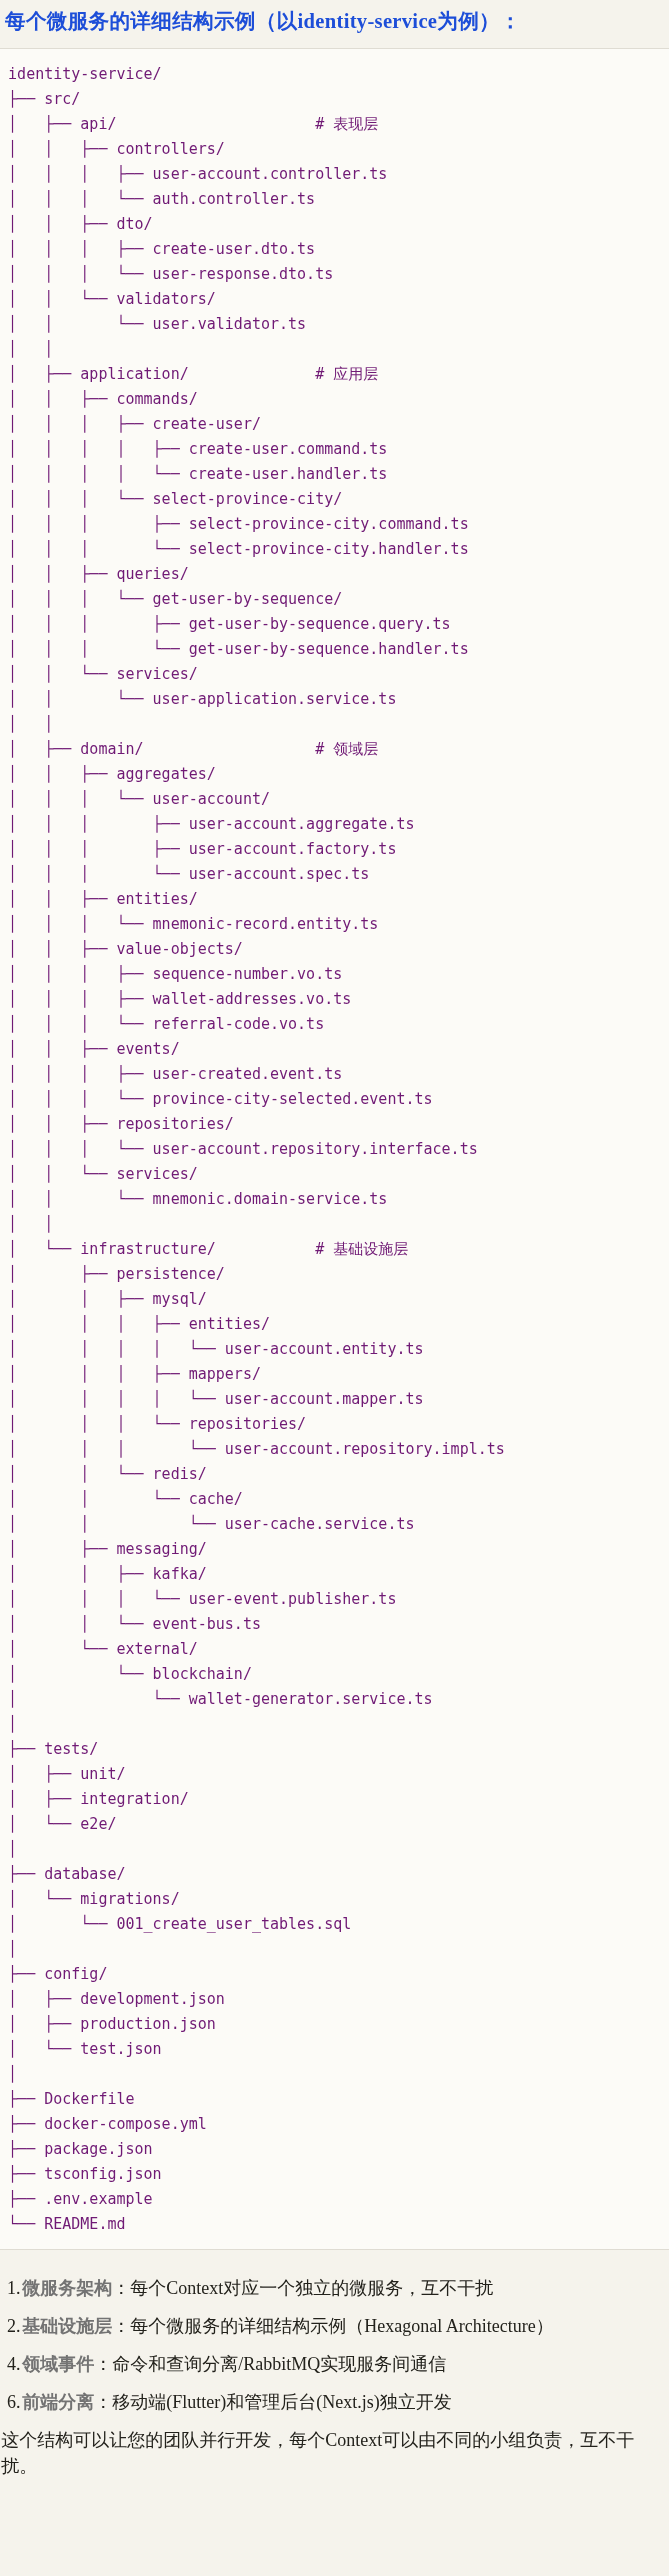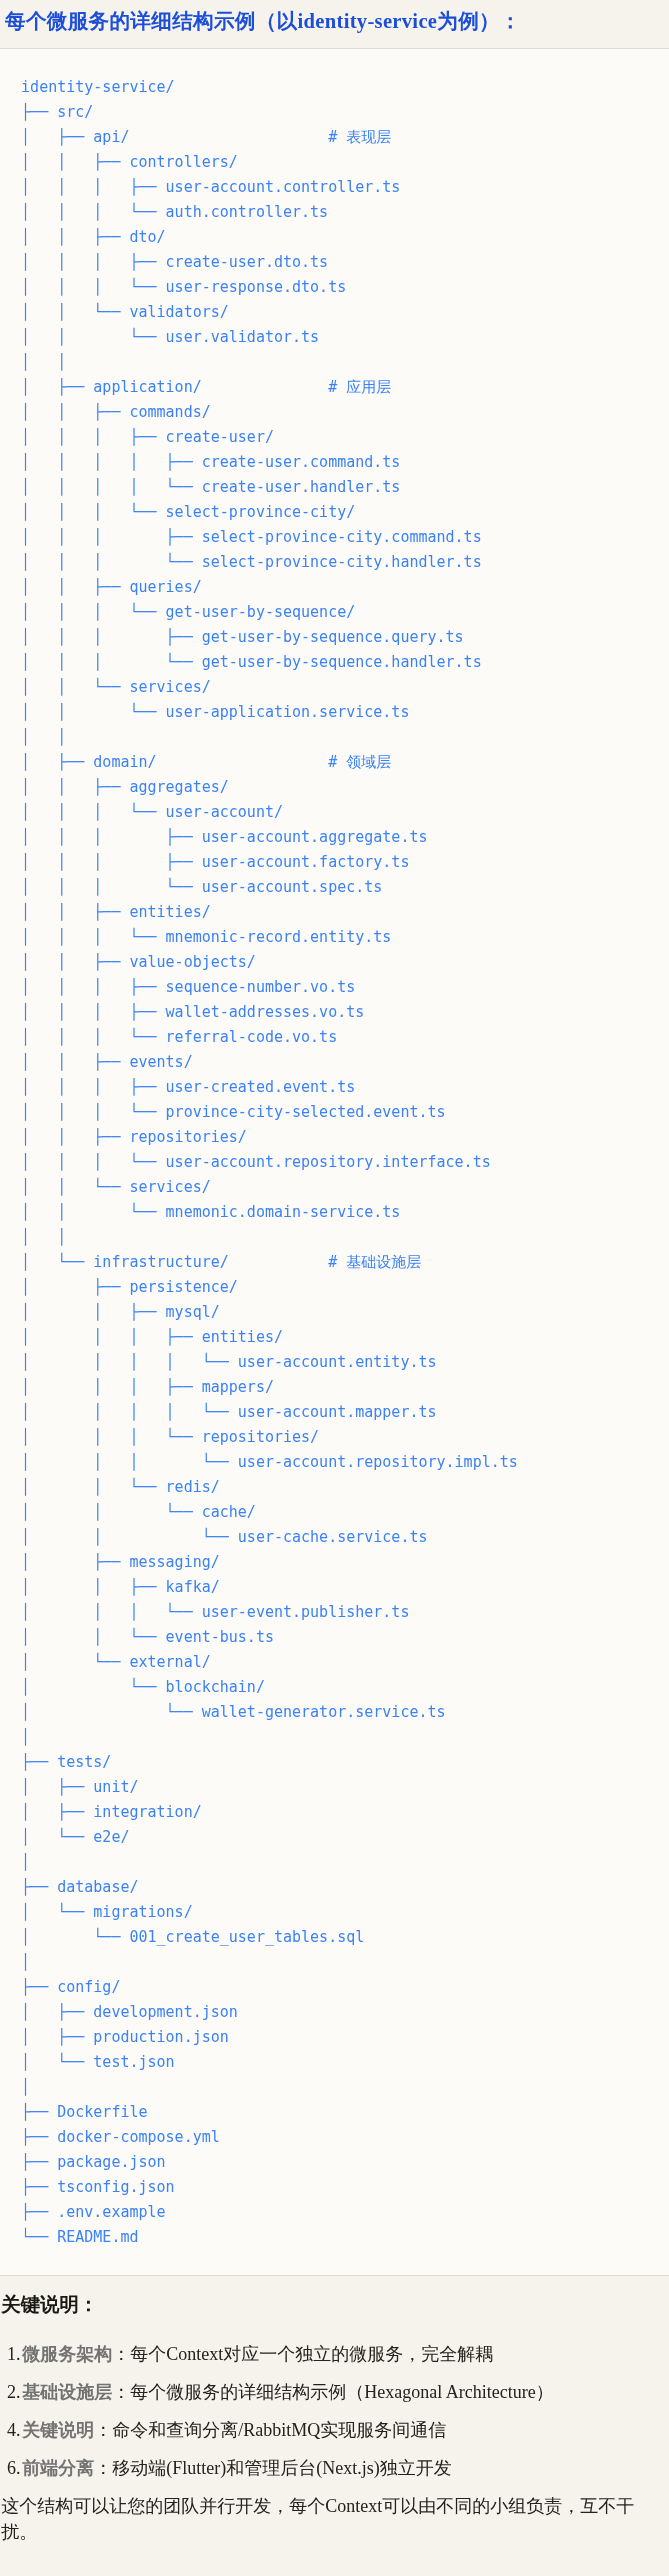--- a/index.html
+++ b/index.html
@@ -28,25 +28,25 @@
 
   .codeblock {
     margin-top: 13.8px;
     background: #fcfbf7;
     border-top: 0.6px solid #dfdcd3;
     border-bottom: 0.6px solid #dfdcd3;
     padding: 13px 8.8px 12px 8.1px;
     box-sizing: border-box;
   }
   .codeblock pre {
-    margin: 13px;
+    margin: 0;
     font-family: "DejaVu Sans Mono", "Liberation Mono", monospace;
     font-size: 15px;
     line-height: 25px;
-    color: #3b82f6;
+    color: #701a75;
     white-space: pre;
   }
 
   .notes { padding: 0 6.3px 0 1.3px; }
   .notes h2 {
     font-size: 19.4px;
     line-height: 25px;
     font-weight: 700;
     margin: 15.6px 0 0 0;
     color: #191815;
@@ -162,26 +162,25 @@
 │
 ├── Dockerfile
 ├── docker-compose.yml
 ├── package.json
 ├── tsconfig.json
 ├── .env.example
 └── README.md</pre>
   </div>
 
   <div class="notes">
-    <h2>关键说明：</h2>
 
     <ol>
-      <li><span class="num">1.</span><strong>微服务架构</strong><span>：每个Context对应一个独立的微服务，完全解耦</span></li>
+      <li><span class="num">1.</span><strong>微服务架构</strong><span>：每个Context对应一个独立的微服务，互不干扰</span></li>
       <li><span class="num">2.</span><strong>基础设施层</strong><span>：每个微服务的详细结构示例（Hexagonal Architecture）</span></li>
-      <li><span class="num">4.</span><strong>关键说明</strong><span>：命令和查询分离/RabbitMQ实现服务间通信</span></li>
+      <li><span class="num">4.</span><strong>领域事件</strong><span>：命令和查询分离/RabbitMQ实现服务间通信</span></li>
       <li><span class="num">6.</span><strong>前端分离</strong><span>：移动端(Flutter)和管理后台(Next.js)独立开发</span></li>
     </ol>
 
     <p class="closing">这个结构可以让您的团队并行开发，每个Context可以由不同的小组负责，互不干扰。</p>
   </div>
 
 </div>
 
 
 </body></html>

